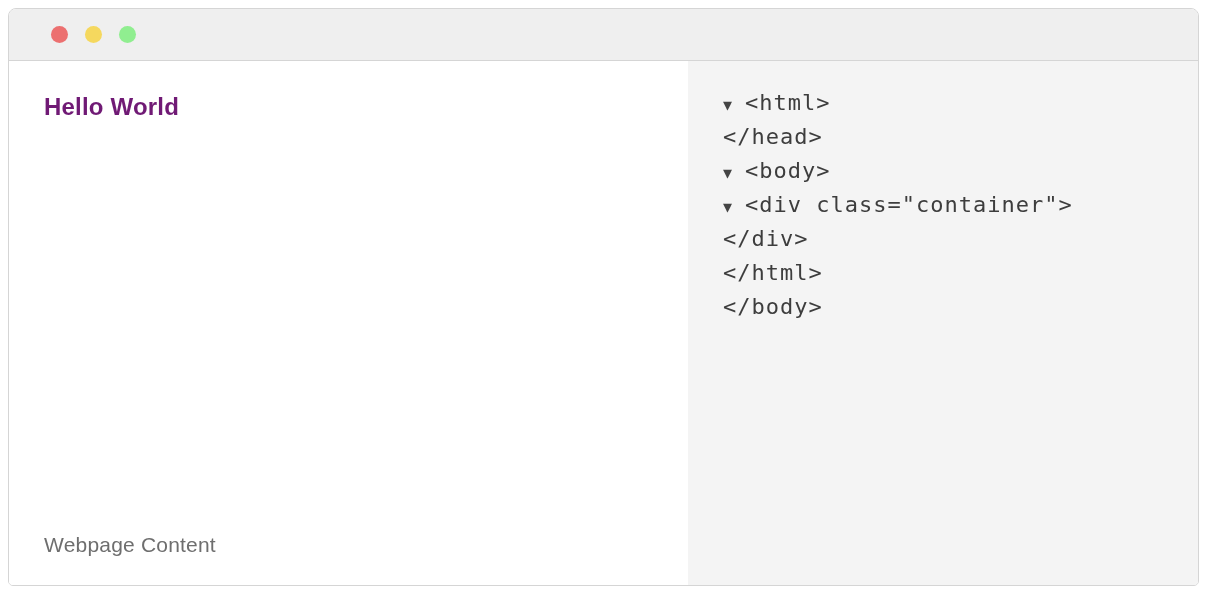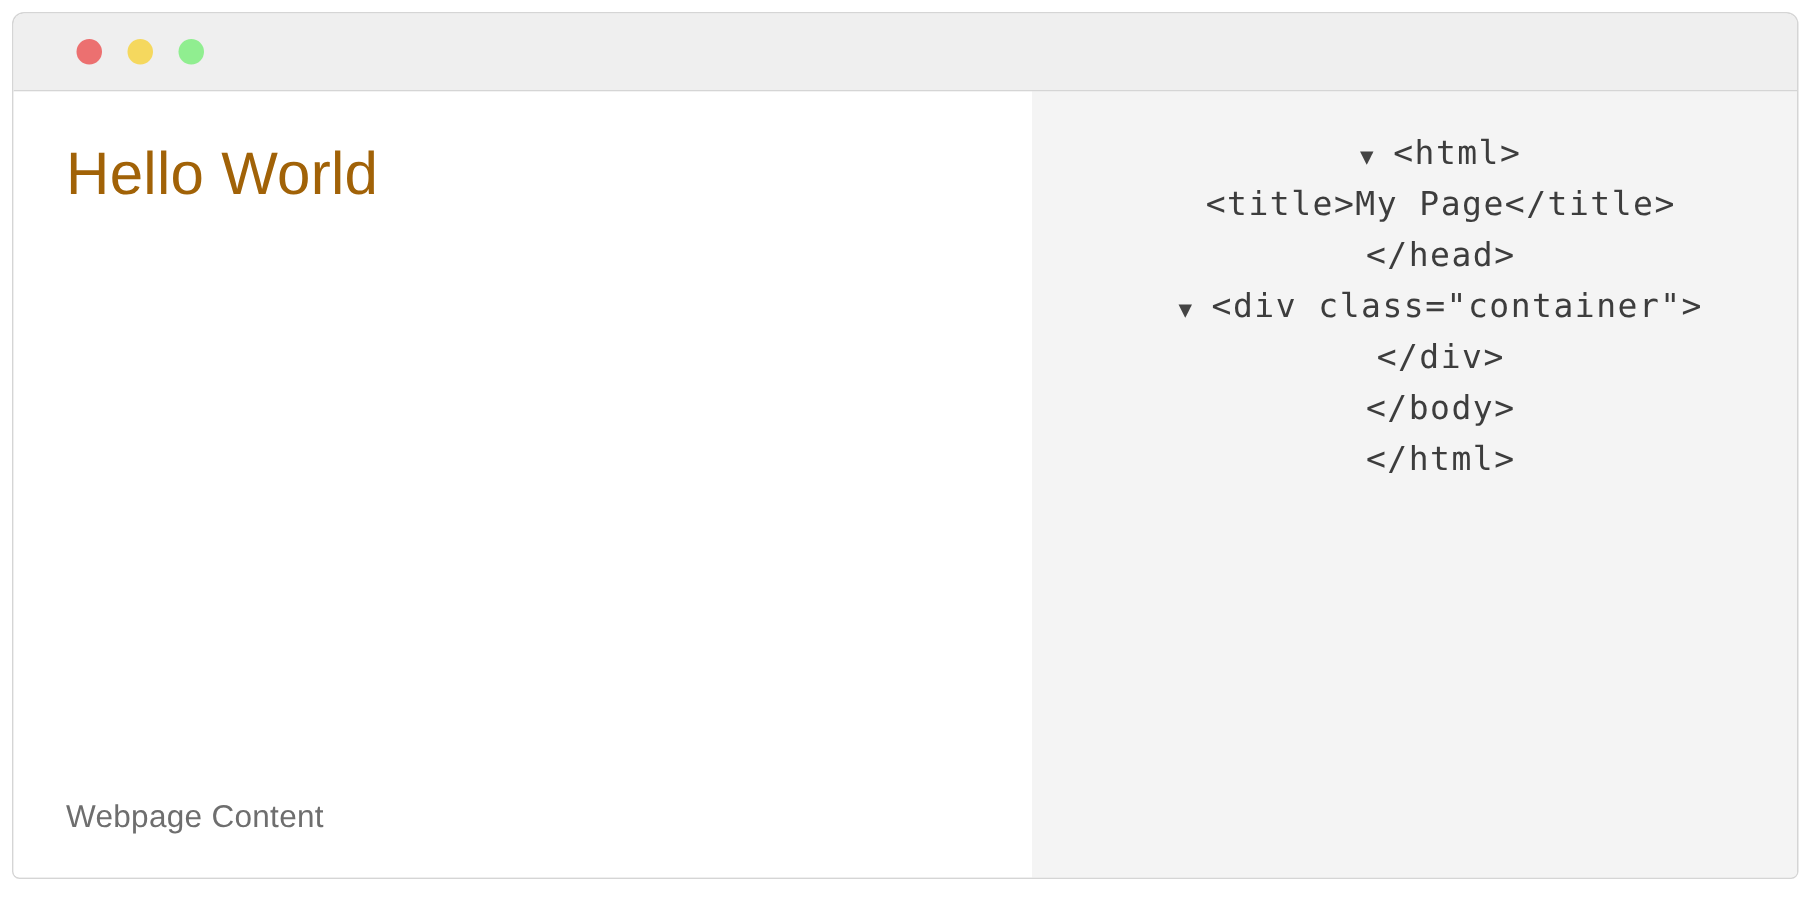--- a/index.html
+++ b/index.html
@@ -41,42 +41,41 @@
   }
   .left-panel {
     width: 679px;
     background: #ffffff;
     position: relative;
     box-sizing: border-box;
     padding: 33px 0 0 35px;
   }
   .page-heading {
     margin: 0;
-    font-size: 40px;
+    font-size: 24px;
     line-height: 1.1;
-    font-weight: 400;
-    color: #a16207;
+    font-weight: 700;
+    color: #701a75;
     letter-spacing: 0.2px;
   }
   .right-panel {
     flex: 1;
     background: #f4f4f4;
     position: relative;
     box-sizing: border-box;
     padding: 25px 0 0 35px;
     font-family: "DejaVu Sans Mono", monospace;
     font-size: 22px;
     letter-spacing: 1px;
     color: #3d3d3d;
   }
   .dom-line {
     height: 34px;
     line-height: 34px;
     white-space: pre;
-    text-align: center;
   }
   .expand {
     font-size: 15px;
     color: #444444;
   }
   .expand:not(:empty) { margin-right: 12px; }
   .panel-label {
     position: absolute;
     left: 35px;
     bottom: 28px;
@@ -104,30 +103,30 @@
       <h1 class="page-heading">Hello World</h1>
       <div class="panel-label">Webpage Content</div>
     </div>
 
     <div class="right-panel">
       <div class="dom-tree">
 
           <div class="dom-line"><span class="expand">▼</span><span class="code">&lt;html&gt;</span></div>
 
 
-          <div class="dom-line"><span class="expand"></span><span class="code">&lt;title&gt;My Page&lt;/title&gt;</span></div>
 
           <div class="dom-line"><span class="expand"></span><span class="code">&lt;/head&gt;</span></div>
 
+          <div class="dom-line"><span class="expand">▼</span><span class="code">&lt;body&gt;</span></div>
 
           <div class="dom-line"><span class="expand">▼</span><span class="code">&lt;div class="container"&gt;</span></div>
 
 
           <div class="dom-line"><span class="expand"></span><span class="code">&lt;/div&gt;</span></div>
 
+          <div class="dom-line"><span class="expand"></span><span class="code">&lt;/html&gt;</span></div>
+
           <div class="dom-line"><span class="expand"></span><span class="code">&lt;/body&gt;</span></div>
-
-          <div class="dom-line"><span class="expand"></span><span class="code">&lt;/html&gt;</span></div>
         </div>
     </div>
 
   </div>
 </div>
 
 </body></html>

